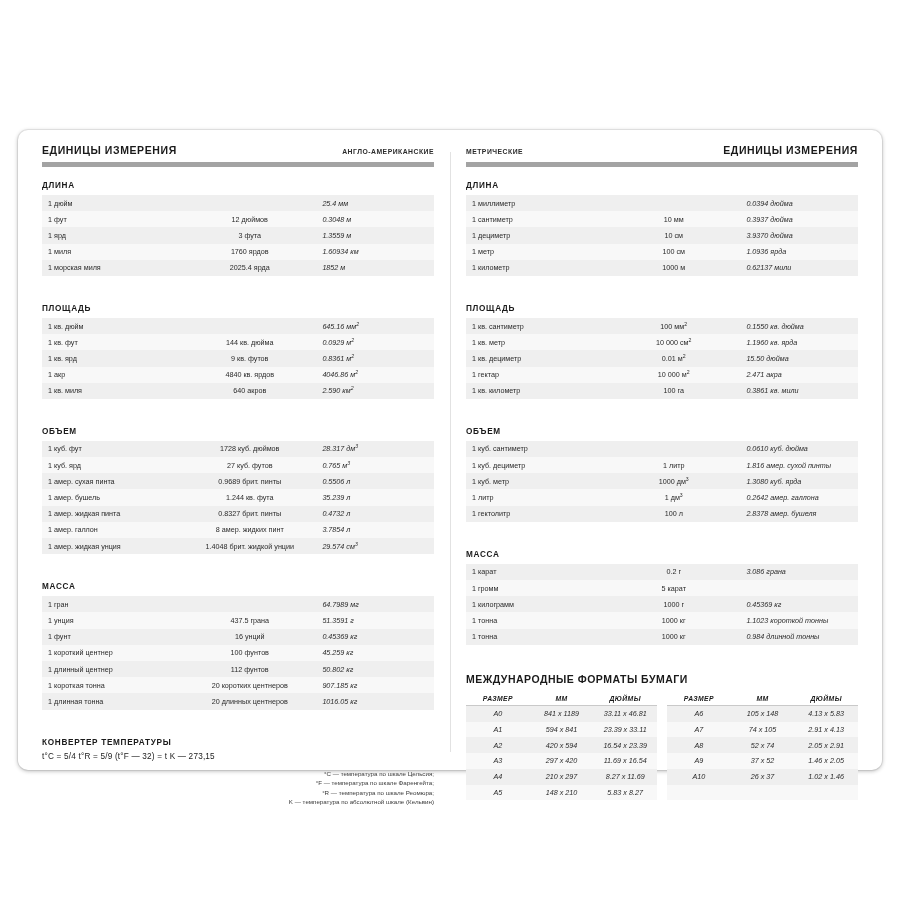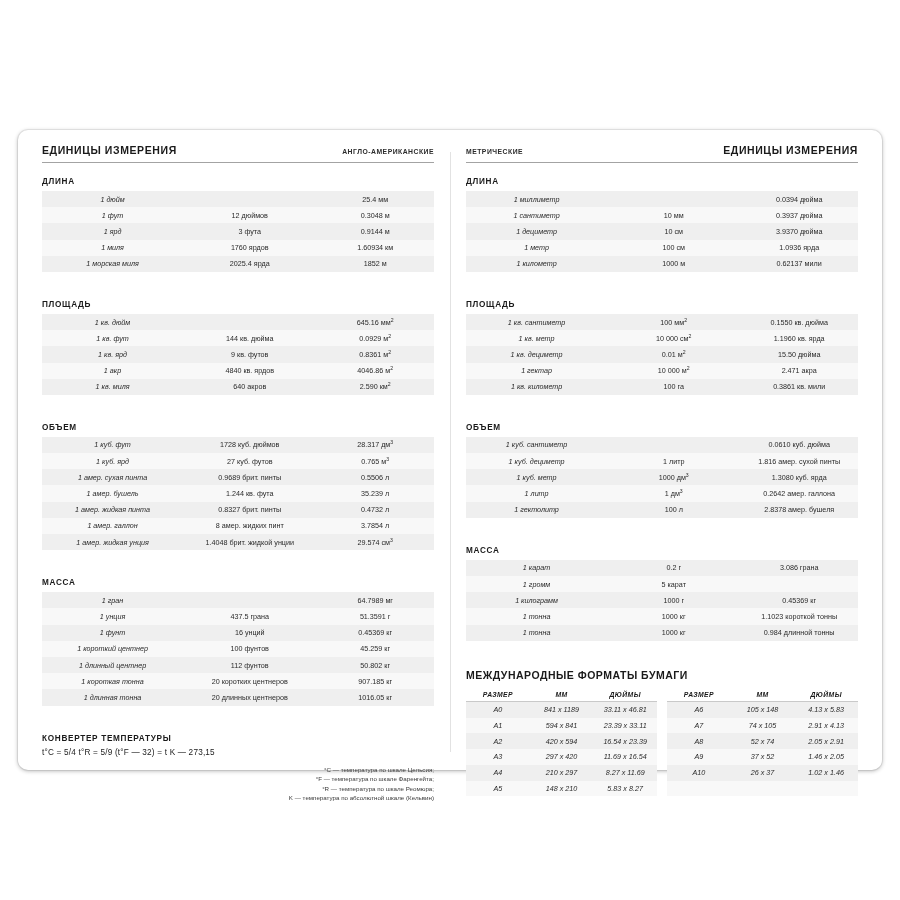--- a/index.html
+++ b/index.html
@@ -36,21 +36,21 @@
     position: absolute;
     left: 432px; top: 22px;
     width: 1px; height: 600px;
     background: #e2e2e2;
   }
 
   .hdr {
     display: flex;
     align-items: baseline;
     justify-content: space-between;
-    border-bottom: 1px solid #a3a3a3;
+    border-bottom: 5px solid #a3a3a3;
     padding-bottom: 6px;
     margin-bottom: 14px;
   }
   .hdr-main {
     font-size: 10.5px;
     font-weight: bold;
     letter-spacing: 0.6px;
     color: #1a1a1a;
     text-transform: uppercase;
   }
@@ -86,23 +86,23 @@
     font-size: 7.2px;
     color: #2a2a2a;
     padding: 3.6px 6px;
     vertical-align: middle;
     white-space: nowrap;
     overflow: hidden;
     text-overflow: ellipsis;
   }
   table.conv tr:nth-child(odd) td { background: #efefef; }
   table.conv tr:nth-child(even) td { background: #f8f8f8; }
-  td.c1 { width: 36%; text-align: center; padding-right: 10px; font-style: italic; }
+  td.c1 { width: 36%; text-align: left; padding-right: 10px; }
   td.c2 { width: 34%; text-align: center; }
-  td.c3 { width: 30%; text-align: center; }
+  td.c3 { width: 30%; text-align: left; font-style: italic; }
 
   .temp-block { margin-top: 28px; }
   .formula {
     font-size: 8.2px;
     color: #1a1a1a;
     margin: 0 0 8px 0;
     letter-spacing: 0.2px;
   }
   .notes { text-align: right; }
   .notes div {
@@ -164,21 +164,21 @@
                   <td class="c3">25.4 мм</td>
                 </tr>
                 <tr>
                   <td class="c1">1 фут</td>
                   <td class="c2">12 дюймов</td>
                   <td class="c3">0.3048 м</td>
                 </tr>
                 <tr>
                   <td class="c1">1 ярд</td>
                   <td class="c2">3 фута</td>
-                  <td class="c3">0.9144 м</td>
+                  <td class="c3">1.3559 м</td>
                 </tr>
                 <tr>
                   <td class="c1">1 миля</td>
                   <td class="c2">1760 ярдов</td>
                   <td class="c3">1.60934 км</td>
                 </tr>
                 <tr>
                   <td class="c1">1 морская миля</td>
                   <td class="c2">2025.4 ярда</td>
                   <td class="c3">1852 м</td>

